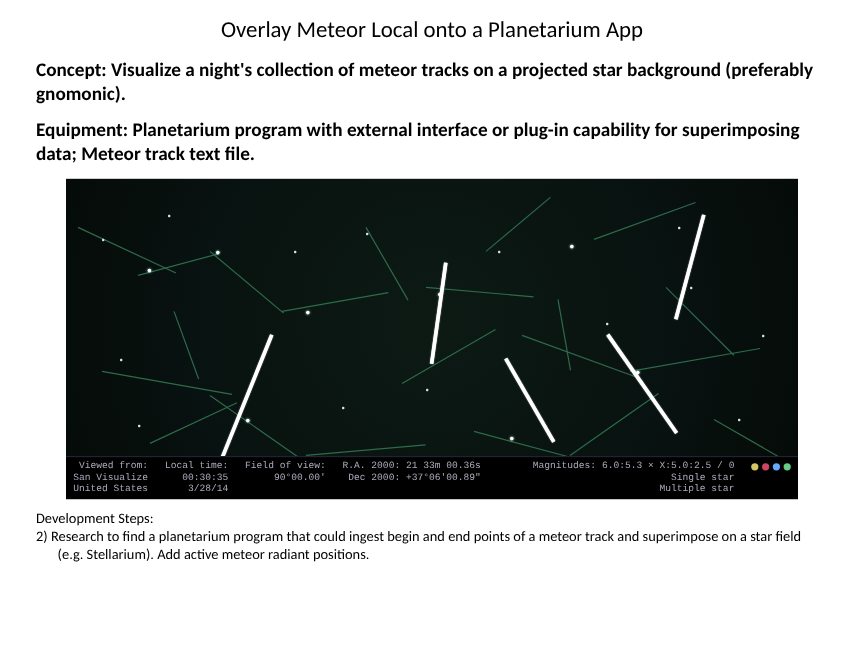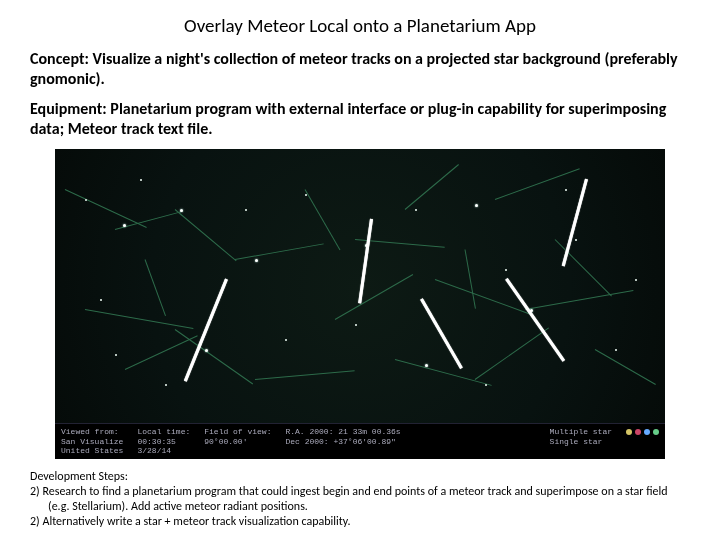--- a/index.html
+++ b/index.html
@@ -25,23 +25,24 @@
   }
   .para .label { font-weight: 700; }
   .para .txt { font-weight: 700; }
   .sky-wrap {
     width: 610px;
     margin: 0 auto 10px auto;
   }
   .sky {
     position: relative;
     width: 610px;
-    height: 310px;
+    height: 267px;
     background: radial-gradient(circle at 50% 45%, #0d1a14 0%, #081210 60%, #050a08 100%);
     overflow: hidden;
+    text-align: right;
   }
   .constellation {
     position: absolute;
     background: #2d6b4a;
     height: 1px;
     transform-origin: left center;
   }
   .star {
     position: absolute;
     background: #d9e6df;
@@ -172,32 +173,32 @@
       <div class="col">
         <span>Field of view:</span>
         <span>90°00.00'</span>
         <span></span>
       </div>
       <div class="col">
         <span>R.A. 2000: 21 33m 00.36s</span>
         <span>Dec 2000: +37°06'00.89"</span>
       </div>
       <div class="col" style="margin-left:auto;">
+        <span>Magnitudes: 6.0:5.3 × X:5.0:2.5  /  0</span>
+        <span>Single star</span>
         <span>Multiple star</span>
-        <span>Single star</span>
       </div>
       <div class="col">
         <div class="dots">
           <div class="dot y"></div>
             <div class="dot r"></div>
             <div class="dot b"></div>
             <div class="dot g"></div>
         </div>
       </div>
     </div>
   </div>
 </div>
 
 <div class="steps">
   <div class="head">Development Steps:</div>
   <div class="item">2)  Research to find a planetarium program that could ingest begin and end points of a meteor track and superimpose on a star field (e.g. Stellarium). Add active meteor radiant positions.</div>
-  <div class="item">2)  Alternatively write a star + meteor track visualization capability.</div>
 </div>
 
 </body></html>

